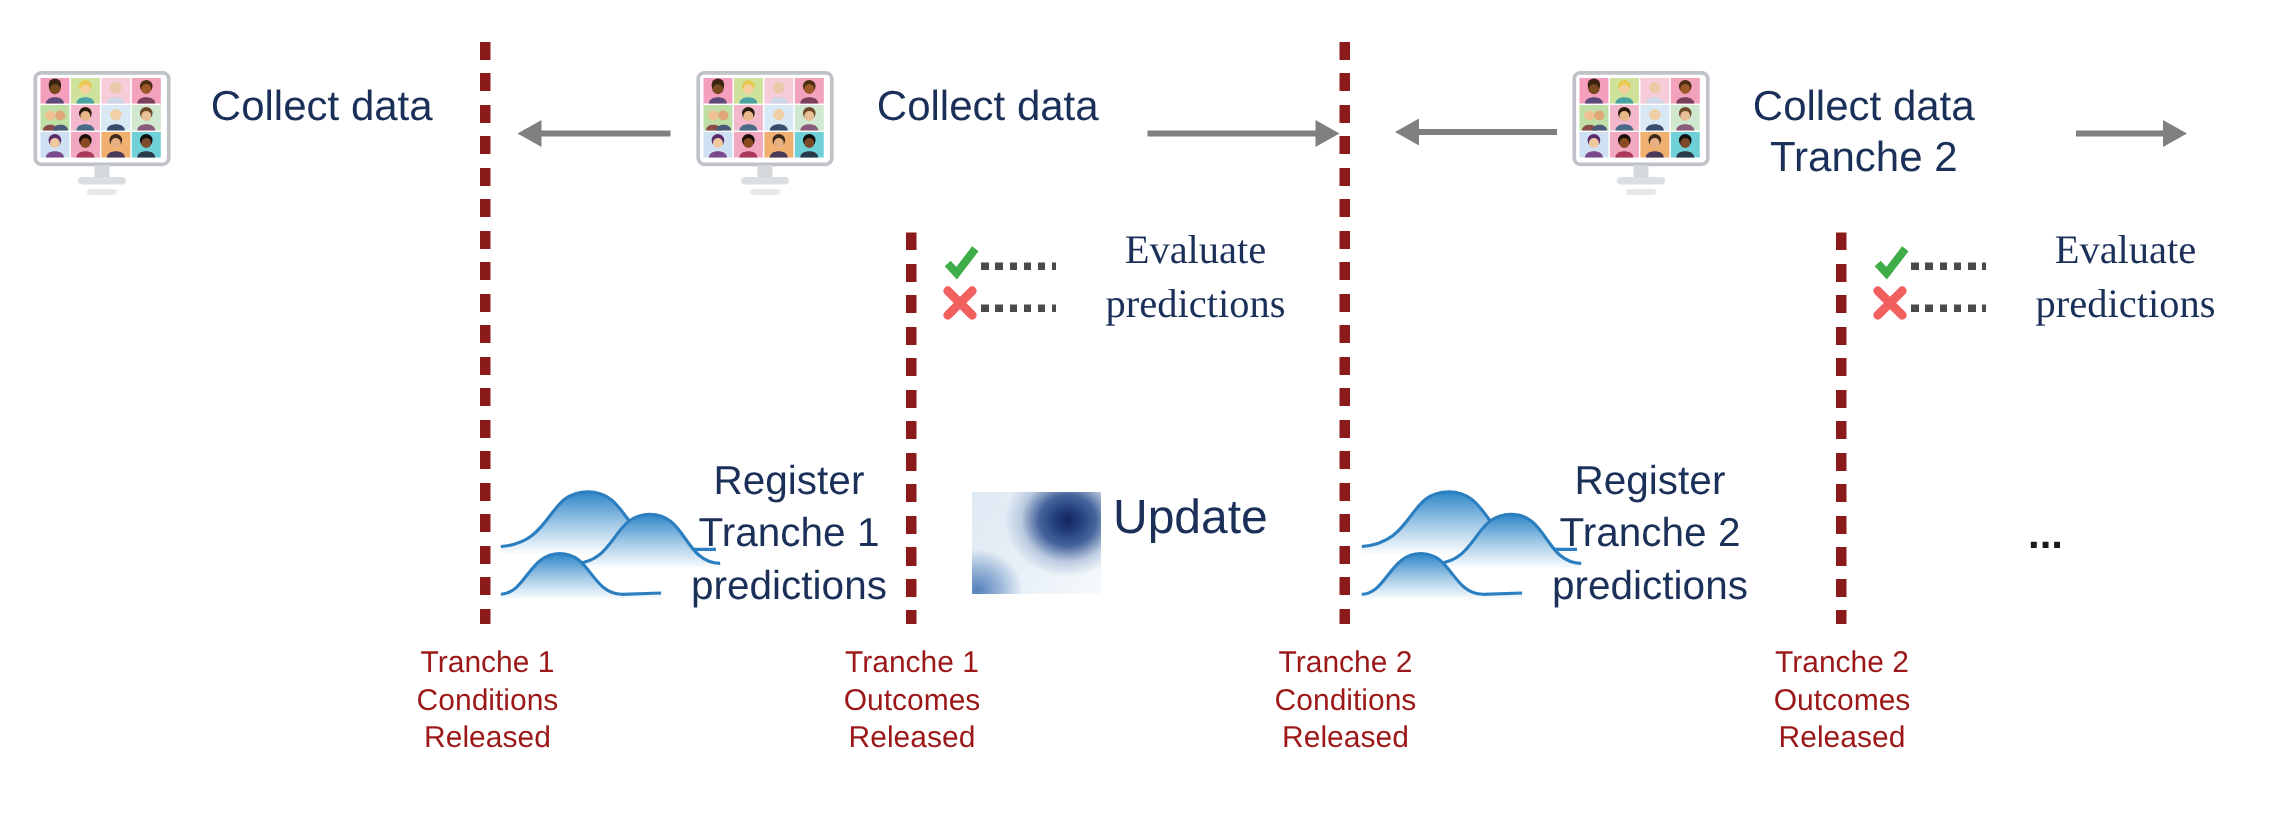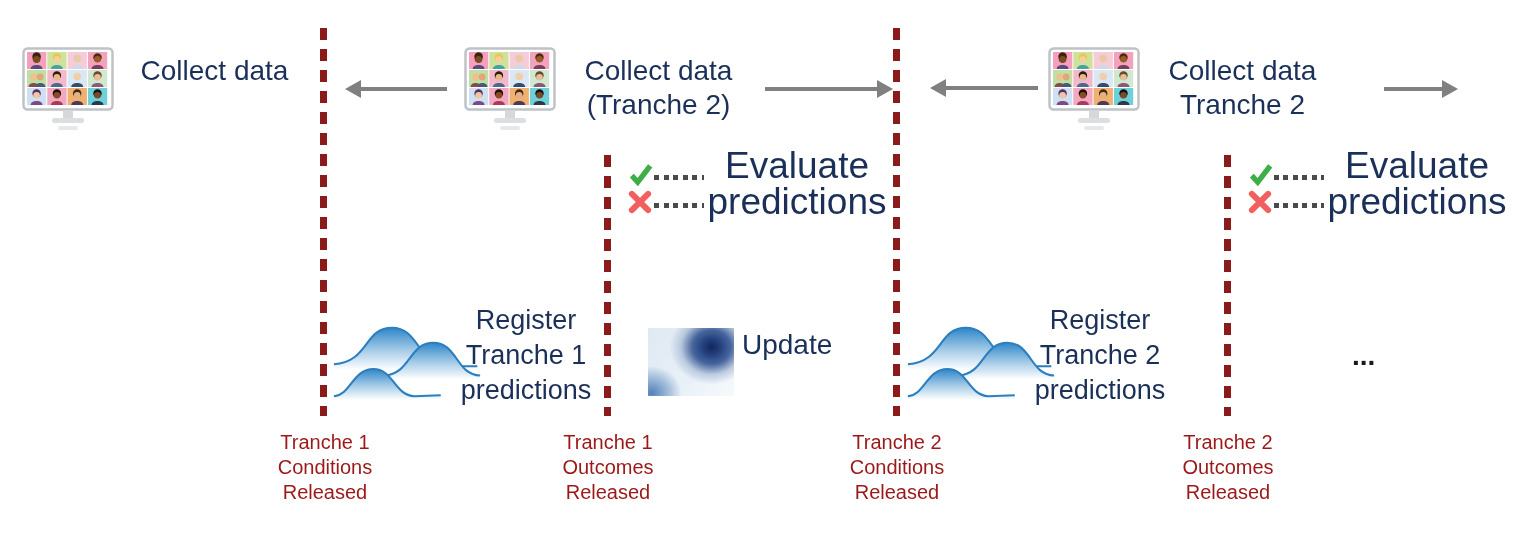--- a/index.html
+++ b/index.html
@@ -28,25 +28,25 @@
   .arrow.left  .shaft { left:13px; }
   .arrow.right .shaft { right:13px; }
   .arrow .head { position:absolute; top:0; width:0; height:0;
     border-top:9px solid transparent; border-bottom:9px solid transparent; }
   .arrow.left  .head { left:0;  border-right:16px solid var(--arrow); }
   .arrow.right .head { right:0; border-left:16px solid var(--arrow); }
 
   
   .dotline { position:absolute; height:5px; width:50px;
     background:repeating-linear-gradient(to right, var(--dots) 0 5px, transparent 5px 9.5px); }
-  .eval-label { color:var(--heading); font-size:37px; line-height:36px; text-align:center; }
+  .eval-label { color:var(--heading); font-size:27px; line-height:36px; text-align:center;font-family:Liberation Serif, serif; }
 
   
   .register-label { color:var(--heading); font-size:27px; line-height:35px; text-align:center; }
-  .update-label { color:var(--heading); font-size:28px; line-height:37px; text-align:left; }
+  .update-label { color:var(--heading); font-size:32px; line-height:37px; text-align:left; }
 
   
   .heatmap {
     position:absolute; width:86px; height:68px;
     background:
       radial-gradient(56px 50px at 74% 28%, #13255c 0%, #24407e 16%, #46659c 34%,
         rgba(130,155,195,0.45) 55%, rgba(190,210,235,0) 75%),
       radial-gradient(42px 38px at 4% 96%, rgba(58,110,175,0.85) 0%,
         rgba(90,135,190,0.5) 40%, rgba(150,180,220,0) 72%),
       linear-gradient(125deg, #dfe9f3 0%, #e9f1f8 60%, #f7fafc 100%);
@@ -182,21 +182,20 @@
       <div class="head"></div>
   </div>
 
   <span class="abs" style="left:464px; top:47px;">
     <svg width="92" height="86">
         <use href="#monitor"></use>
       </svg>
   </span>
   <div class="abs stage-label" style="left:556px; top:54px; width:205px;">
     <div>Collect data</div>
-    <div>(Tranche 2)</div>
   </div>
 
   <span class="abs" style="left:628px; top:161px;">
     <svg width="26" height="26">
         <use href="#checkmark"></use>
       </svg>
   </span>
   <div class="dotline" style="left:654px; top:175px;"></div>
   <span class="abs" style="left:627px; top:189px;">
     <svg width="26" height="26">

